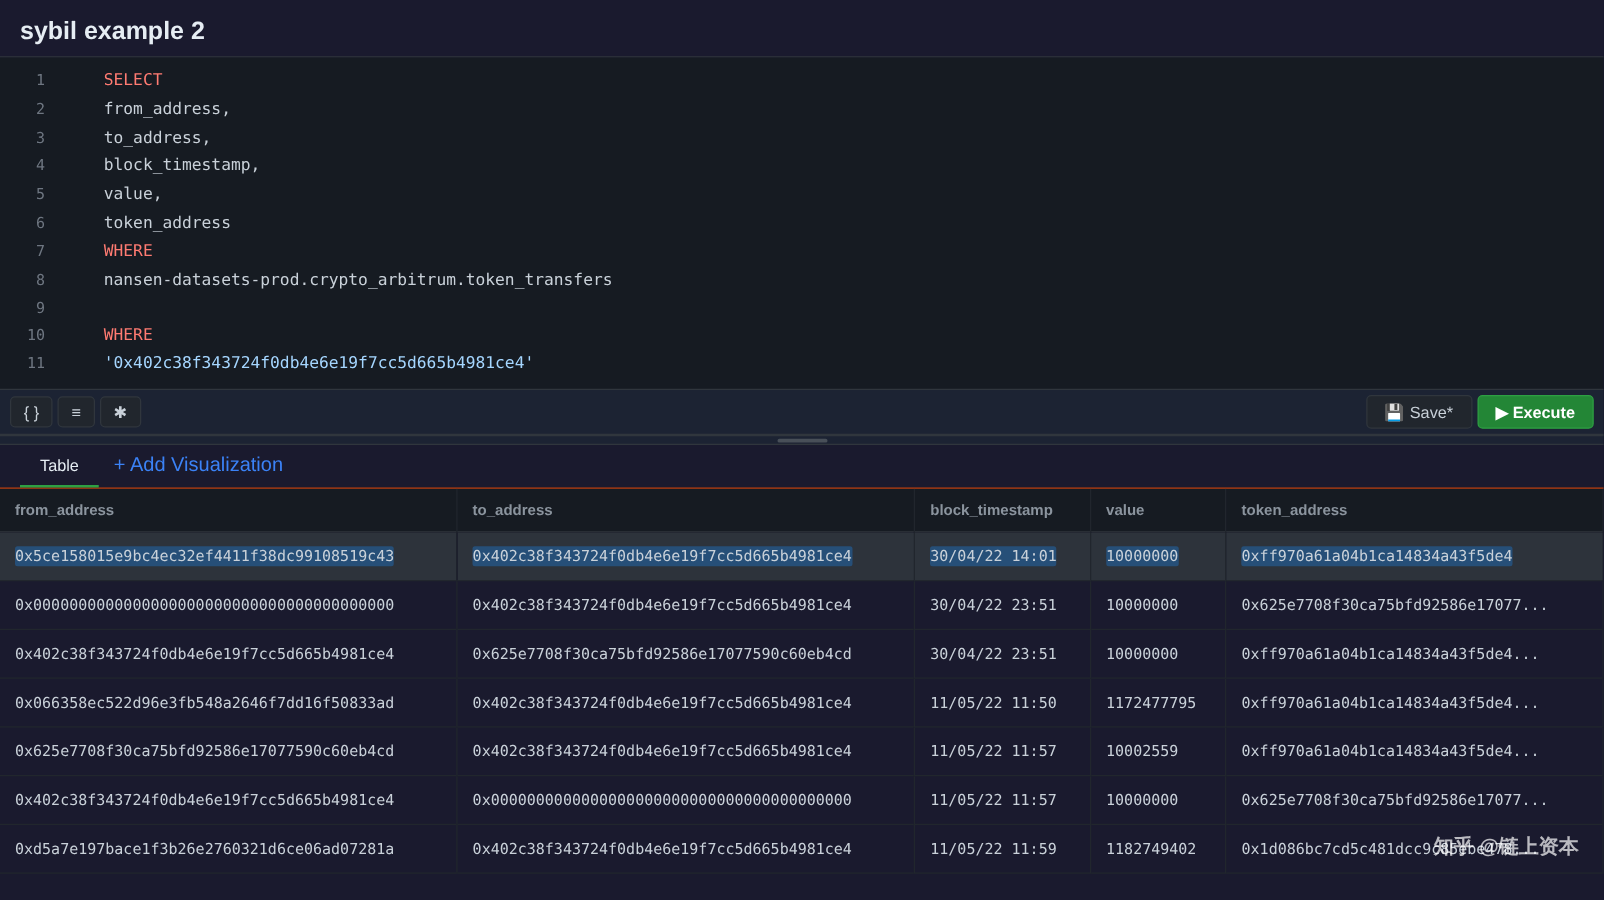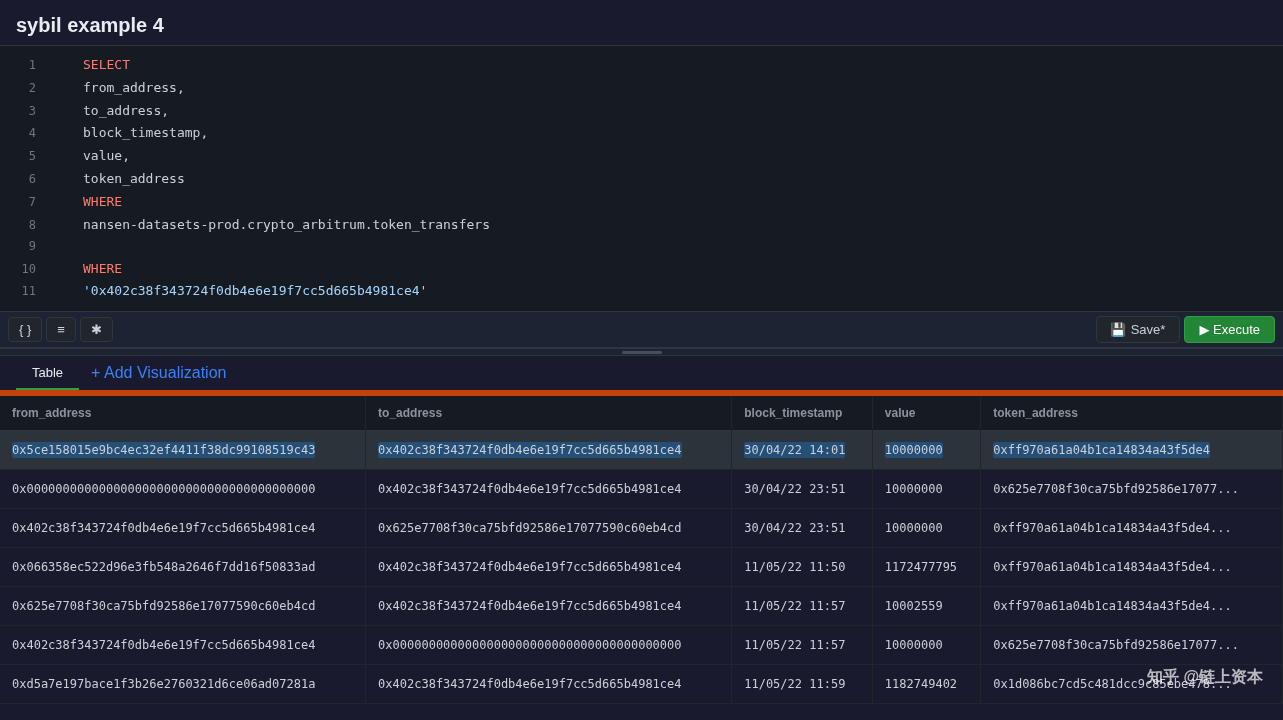--- a/index.html
+++ b/index.html
@@ -90,20 +90,21 @@
       background: #238636;
       border: 1px solid #2ea043;
       color: #ffffff;
       padding: 5px 14px;
       cursor: pointer;
       border-radius: 4px;
       font-size: 13px;
       display: flex;
       align-items: center;
       gap: 4px;
+      font-weight: bold;
     }
 
     
     .divider {
       height: 8px;
       background: #1c2333;
       display: flex;
       align-items: center;
       justify-content: center;
       cursor: row-resize;
@@ -120,21 +121,21 @@
     
     .results-area {
       background: #1a1a2e;
       flex: 1;
     }
 
     
     .tabs {
       display: flex;
       align-items: center;
-      border-bottom: 6px solid #c2410c;
+      border-bottom: 1px solid #c2410c;
       padding: 0 16px;
       background: #1a1a2e;
       gap: 0;
     }
     .tab {
       padding: 8px 16px;
       cursor: pointer;
       color: #8b949e;
       border-bottom: 2px solid transparent;
       font-size: 13px;
@@ -209,21 +210,21 @@
       color: rgba(255,255,255,0.7);
       font-size: 16px;
       font-family: sans-serif;
       font-weight: bold;
     }
   </style>
 </head>
 <body>
 
 <div class="header">
-  <span class="header-title">sybil example 4</span>
+  <span class="header-title">sybil example 2</span>
 </div>
 
 <div class="code-editor">
   <div class="code-line">
     <span class="line-num">1</span>
     <span class="code-content kw">SELECT</span>
   </div>
   <div class="code-line">
     <span class="line-num">2</span>
     <span class="code-content">    from_address,</span>

